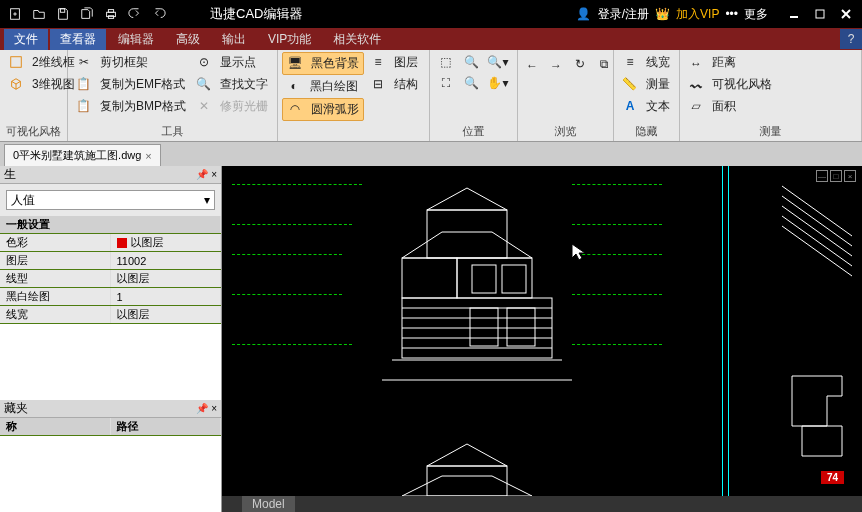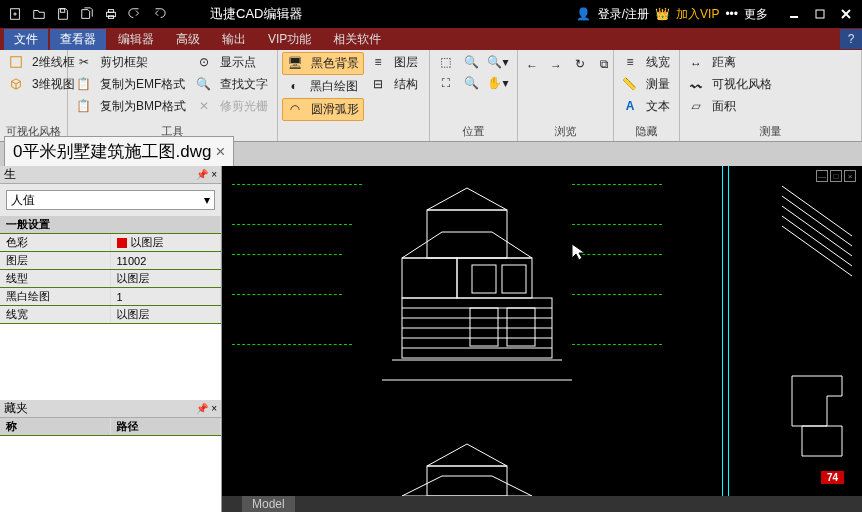--- a/index.html
+++ b/index.html
@@ -21,21 +21,21 @@
 .ribbon{height:92px;background:#e8e8e8;display:flex;border-bottom:1px solid #999}
 .rgroup{border-right:1px solid #bbb;display:flex;flex-direction:column;padding:2px 4px 0}
 .rgroup-body{flex:1;display:flex;gap:2px}
 .rgroup-label{text-align:center;font-size:11px;color:#444;padding:2px 0}
 .rcol{display:flex;flex-direction:column;gap:1px}
 .rbtn{display:flex;align-items:flex-start;gap:8px;padding:2px 4px;font-size:12px;color:#222;cursor:pointer;white-space:nowrap;border-radius:2px}
 .rbtn.hl{background:#ffd080;border:1px solid #e0a040}
 .ricn{width:16px;height:16px;display:inline-flex;align-items:center;justify-content:center;flex-shrink:0}
 .ricn svg{width:14px;height:14px}
 .tabbar{height:24px;background:#ccc;display:flex;align-items:flex-end;padding-left:4px}
-.tab{background:#f5f5f5;border:1px solid #999;border-bottom:none;padding:3px 8px;font-size:17px;display:flex;align-items:center;gap:4px;cursor:pointer}
+.tab{background:#f5f5f5;border:1px solid #999;border-bottom:none;padding:3px 8px;font-size:11px;display:flex;align-items:center;gap:4px;cursor:pointer}
 .tab-x{cursor:pointer;color:#666}
 .workspace{display:flex;height:346px}
 .sidebar{width:222px;background:#e8e8e8;border-right:1px solid #999;display:flex;flex-direction:column;font-size:12px}
 .sb-hdr{height:18px;background:#d8d8d8;border-bottom:1px solid #aaa;display:flex;align-items:center;padding:0 4px;justify-content:space-between}
 .sb-pin{font-size:10px;cursor:pointer}
 .sb-combo{height:20px;border:1px solid #999;margin:6px;background:#fff;display:flex;align-items:center;justify-content:space-between;padding:0 4px;cursor:pointer}
 .sb-row{display:flex;height:18px;border-bottom:1px solid #4d7c0f}
 .sb-row.hdr{background:#d0d0d0;font-weight:bold}
 .sb-cell{width:50%;padding:2px 6px;font-size:11px;border-right:1px solid #ddd;display:flex;align-items:center;gap:4px}
 .colorbox{width:10px;height:10px;background:#d00;display:inline-block}

